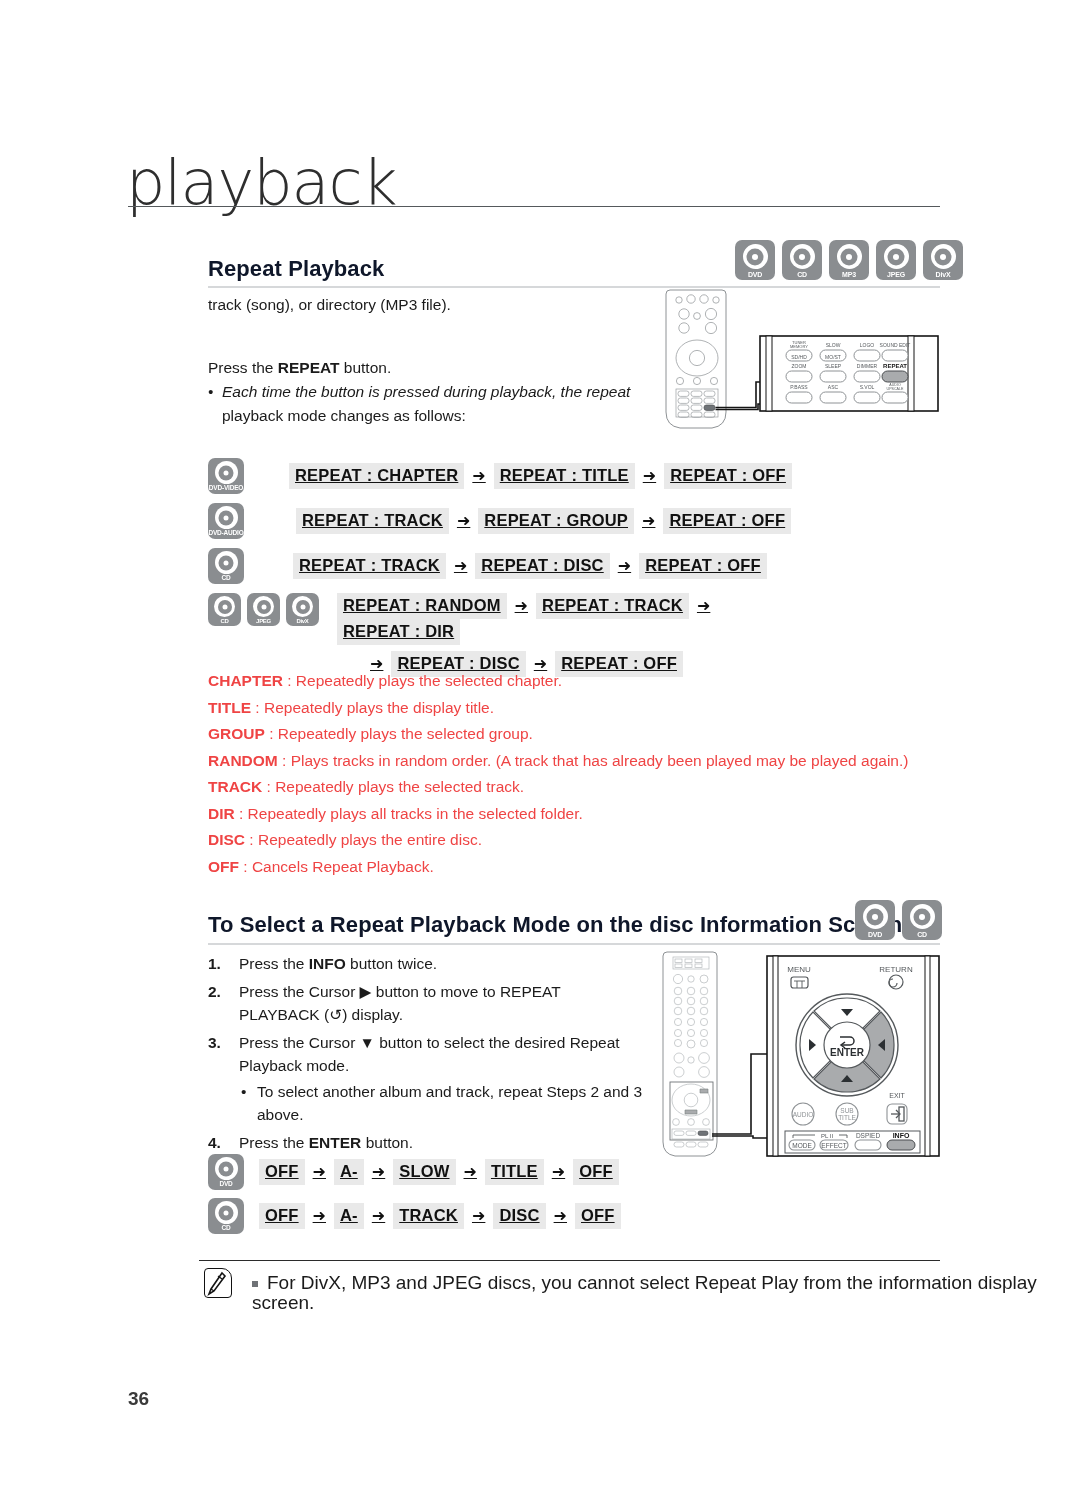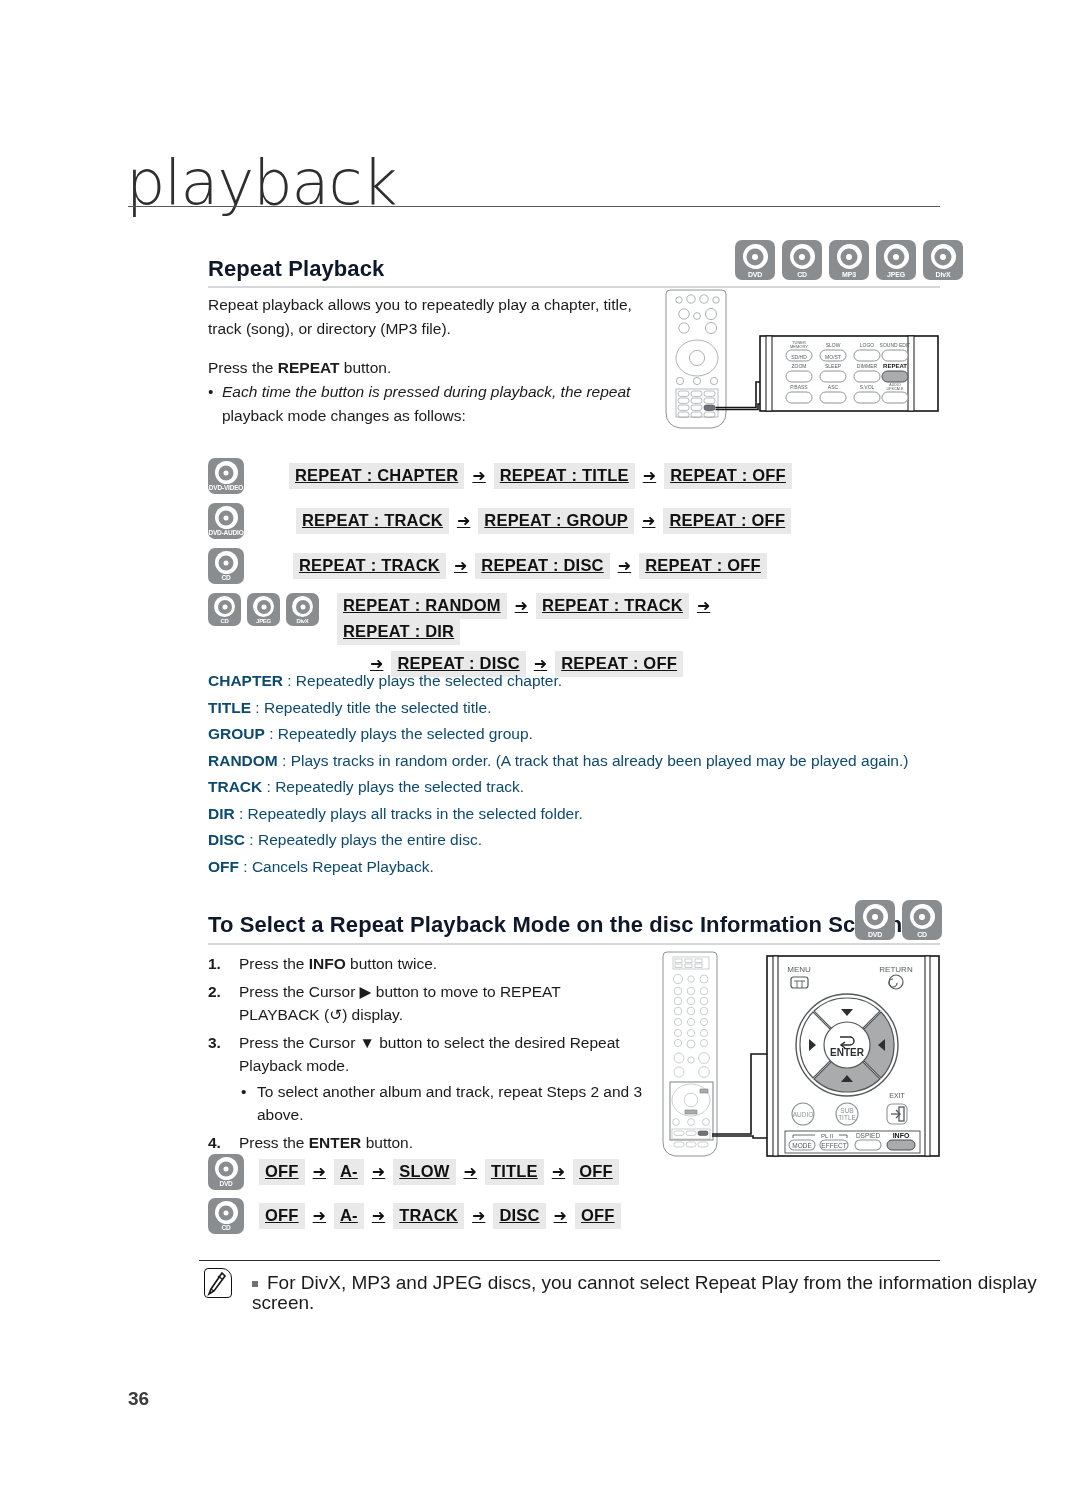--- a/index.html
+++ b/index.html
@@ -97,21 +97,21 @@
     background:#e9e9e9;color:#111;
     font-size:16.5px;font-weight:bold;letter-spacing:.2px;
     padding:3px 6px 4px 6px;white-space:nowrap;
   }
   .arrow{
     display:inline-block;padding:0 8px;font-size:16px;color:#111;
     line-height:1;
   }
 
   
-  .deflist{position:absolute;font-size:15.5px;line-height:26.5px;color:#0c4a6e;}
+  .deflist{position:absolute;font-size:15.5px;line-height:26.5px;color:#ef4444;}
   .deflist .term{font-weight:bold;}
 
   
   .steps{position:absolute;font-size:15.5px;line-height:23.5px;color:#1b1b1b;width:450px;}
   .step{position:relative;padding-left:31px;margin-bottom:4px;}
   .step .num{position:absolute;left:0;top:0;font-weight:bold;}
   .step .sub{position:relative;padding-left:18px;margin-top:2px;}
   .step .sub:before{content:"\2022";position:absolute;left:2px;top:0;}
 
   
@@ -161,21 +161,20 @@
       <span class="ring"></span>
       <span class="lbl">JPEG</span>
     </div>
     <div class="disc s-lg">
       <span class="ring"></span>
       <span class="lbl">DivX</span>
     </div>
   </div>
 
   <div class="body-text" style="left:208px;top:265px;width:450px;">
-    <div>Repeat playback allows you to repeatedly play a chapter, title,</div>
     <div>track (song), or directory (MP3 file).</div>
   </div>
 
   <div class="body-text" style="left:208px;top:328px;width:450px;">
     <div><span>Press the </span><b>REPEAT</b><span> button.</span></div>
   </div>
 
   <div class="body-text" style="left:208px;top:352px;width:450px;">
     <div class="bullet-line"><span>Each time the button is pressed during playback, the repeat</span></div>
     <div style="padding-left:14px;">playback mode changes as follows:</div>
@@ -338,21 +337,21 @@
       <span style="width:25px;"></span>
       <span class="arrow">➜</span>
       <span class="chip">REPEAT : DISC</span>
       <span class="arrow">➜</span>
       <span class="chip">REPEAT : OFF</span>
     </div>
   </div>
 
   <div class="deflist" style="left:208px;top:640px;width:740px;">
     <div><span class="term">CHAPTER</span><span> : Repeatedly plays the selected chapter.</span></div>
-    <div><span class="term">TITLE</span><span> : Repeatedly title the selected title.</span></div>
+    <div><span class="term">TITLE</span><span> : Repeatedly plays the display title.</span></div>
     <div><span class="term">GROUP</span><span> : Repeatedly plays the selected group.</span></div>
     <div><span class="term">RANDOM</span><span> : Plays tracks in random order. (A track that has already been played may be played again.)</span></div>
     <div><span class="term">TRACK</span><span> : Repeatedly plays the selected track.</span></div>
     <div><span class="term">DIR</span><span> : Repeatedly plays all tracks in the selected folder.</span></div>
     <div><span class="term">DISC</span><span> : Repeatedly plays the entire disc.</span></div>
     <div><span class="term">OFF</span><span> : Cancels Repeat Playback.</span></div>
   </div>
 
   <div class="sec-h" style="left:208px;top:884px;">To Select a Repeat Playback Mode on the disc Information Screen</div>
   <div class="sec-rule" style="left:208px;top:915px;width:732px;"></div>

